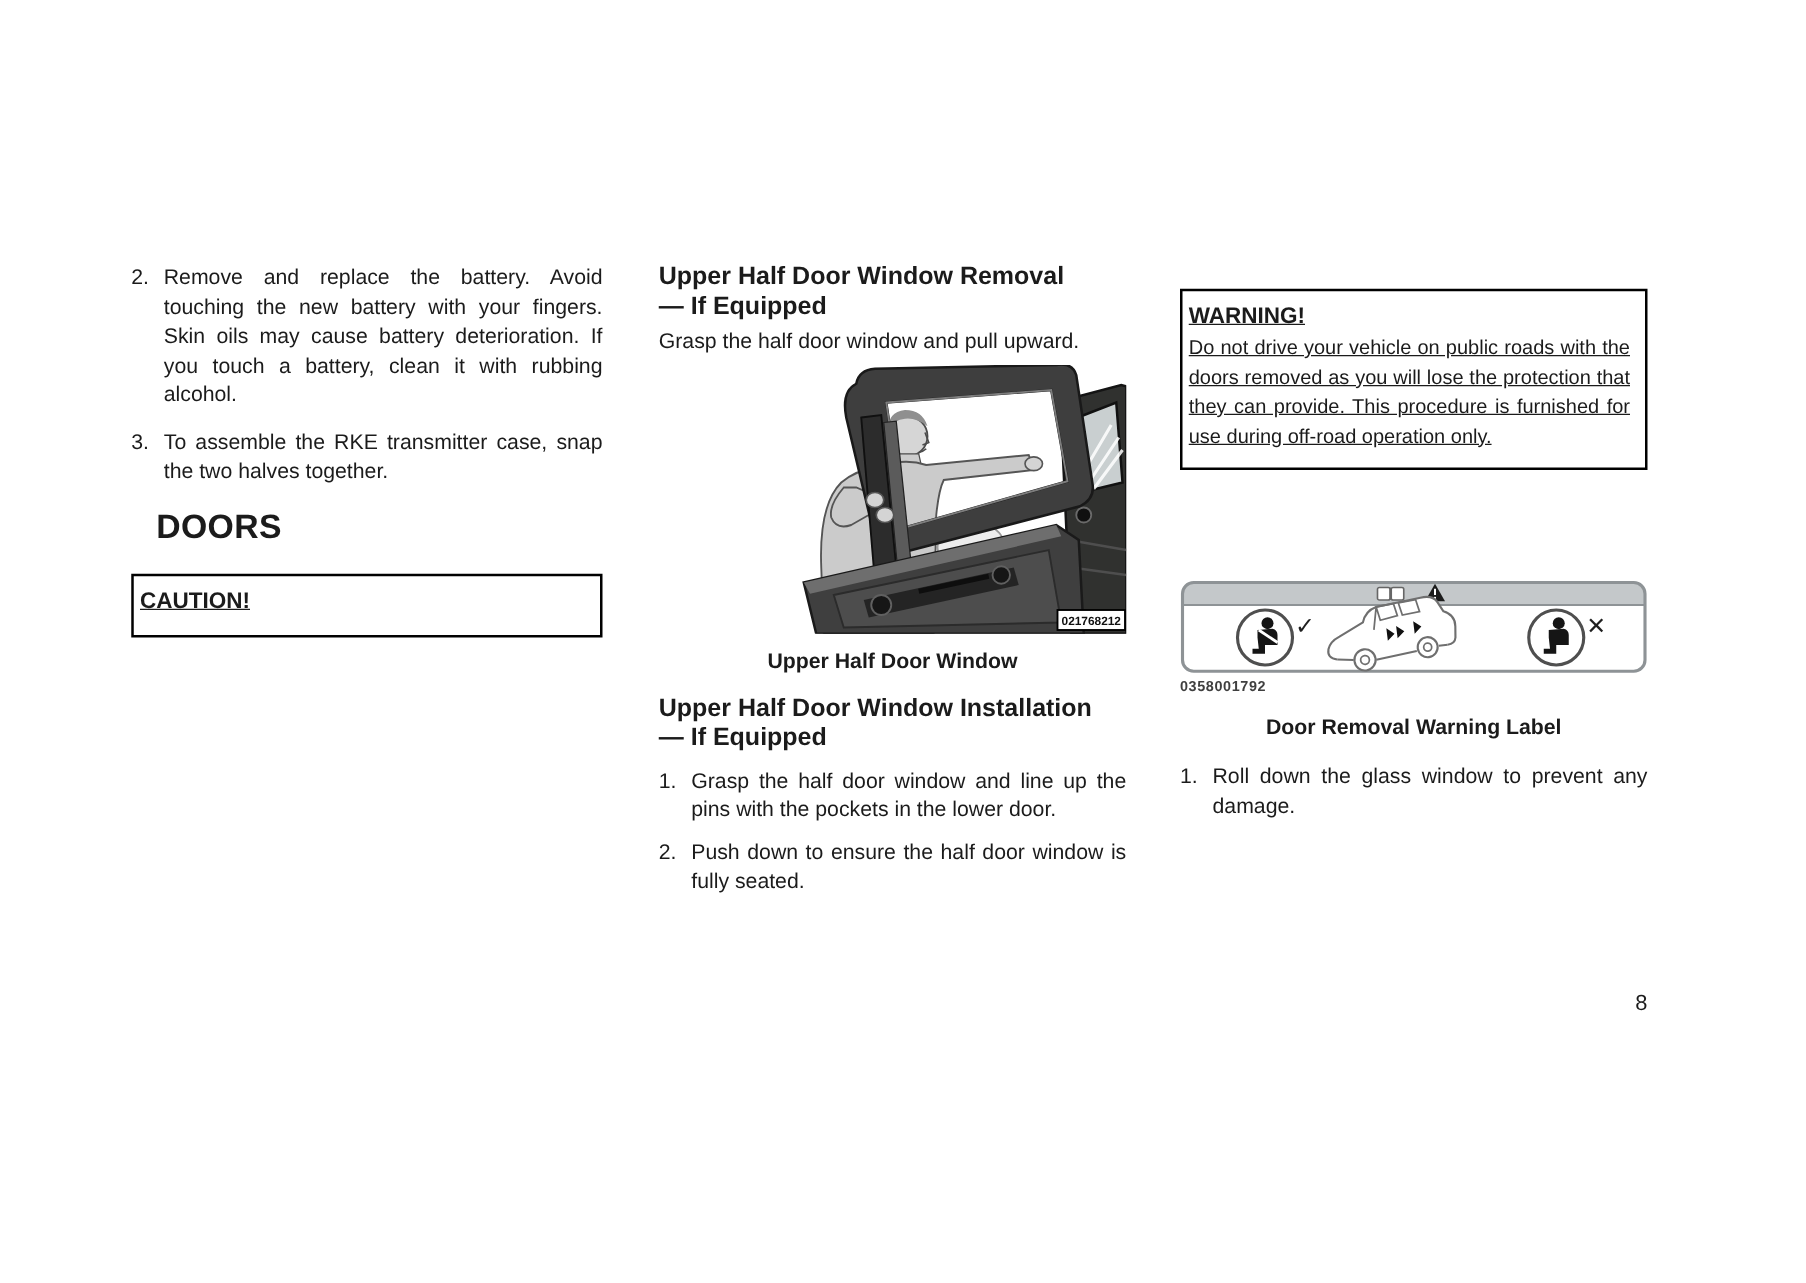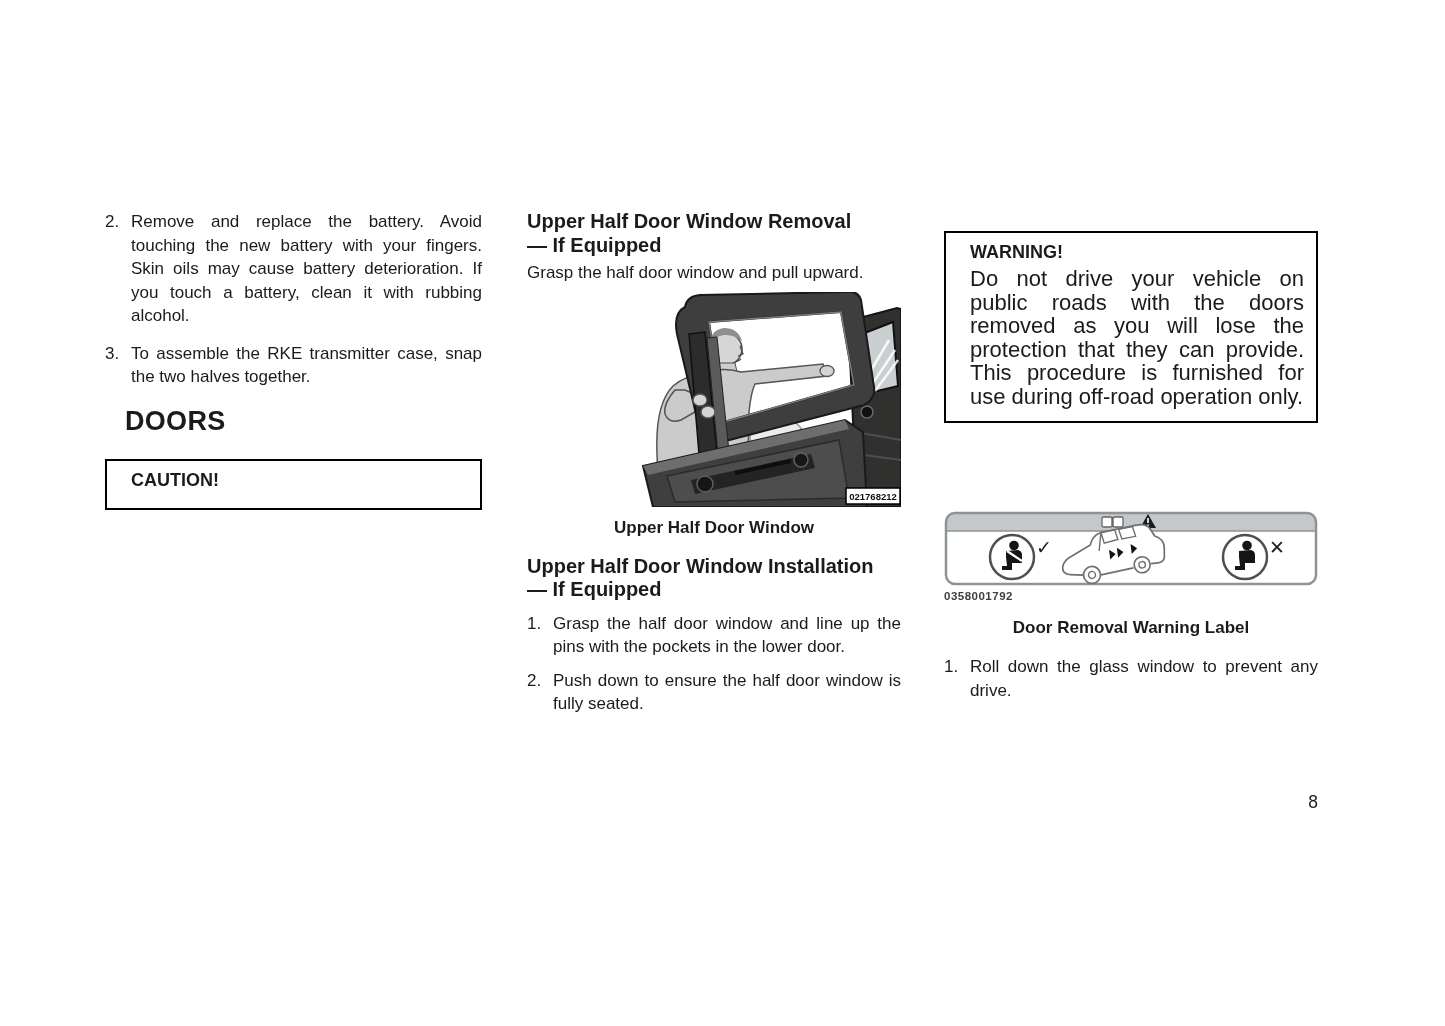--- a/index.html
+++ b/index.html
@@ -17,24 +17,24 @@
 
   .li { display:flex; }
   .li + .li { margin-top:14px; }
   .li .n { width:26px; flex:none; }
   .li .t { flex:1; text-align:justify; hyphens:manual; }
 
   .h1 { font-size:27px; font-weight:bold; line-height:30px; margin-top:17px; letter-spacing:.3px;margin-left:20px; }
   .h2 { font-size:20px; font-weight:bold; line-height:23.5px; }
   .h2 span { display:block; white-space:nowrap; }
 
-  .alert { border:2.5px solid #000; padding:8px 12px 13px 24px; margin-top:23px; }
+  .alert { border:2.5px solid #000; padding:8px 12px 13px 5px; margin-top:23px;text-decoration:underline; }
   .alert.warn { margin-top:21px; }
   .alert .atitle { font-size:18px; font-weight:bold; line-height:22px; margin-bottom:4px; }
-  .alert .abody { font-size:22px; line-height:23.5px; text-align:justify; hyphens:manual; }
+  .alert .abody { font-size:16px; line-height:23.5px; text-align:justify; hyphens:manual; }
 
   .fig-mid { margin:7px 0 0 78px; width:296px; height:215px; }
   .fig-label { margin-top:88px; width:374px; height:75px; }
   .caption { margin-top:6px; font-size:17px; font-weight:bold; text-align:center; line-height:21px; }
   .caption-r { margin-top:14px; }
   .code-r { text-align:left; font-size:11.5px; font-weight:bold;
             letter-spacing:.5px; color:#3f3f3f; line-height:13px; }
 
   .steps { margin-top:10px; }
   .steps .li + .li { margin-top:10px; }
@@ -205,19 +205,19 @@
       </g>
       <text x="325" y="43" font-size="19" font-weight="bold" fill="#1f1f1f">✕</text>
     </svg>
 
     <div class="code-r">0358001792</div>
     <div class="caption caption-r">Door Removal Warning Label</div>
 
     <div class="body-text steps-r">
       <div class="li">
         <span class="n">1.</span>
-        <span class="t">Roll down the glass window to prevent any drive.</span>
+        <span class="t">Roll down the glass window to prevent any damage.</span>
       </div>
     </div>
   </div>
 
   <div class="page-number">8</div>
 </div>
 
 </body></html>

